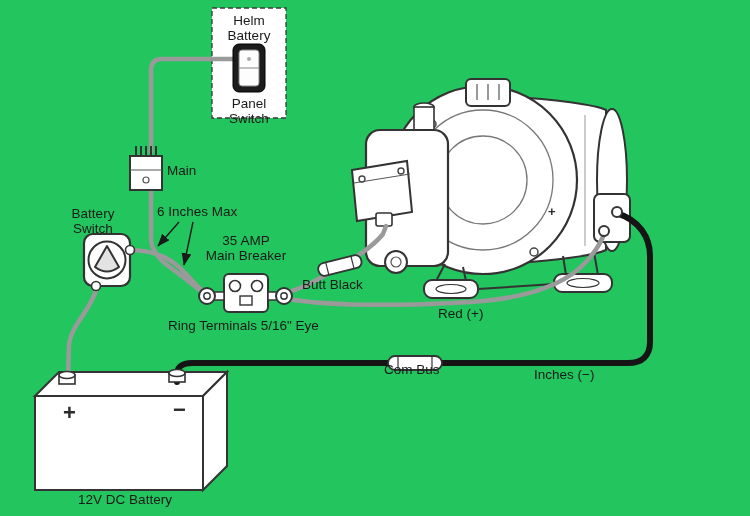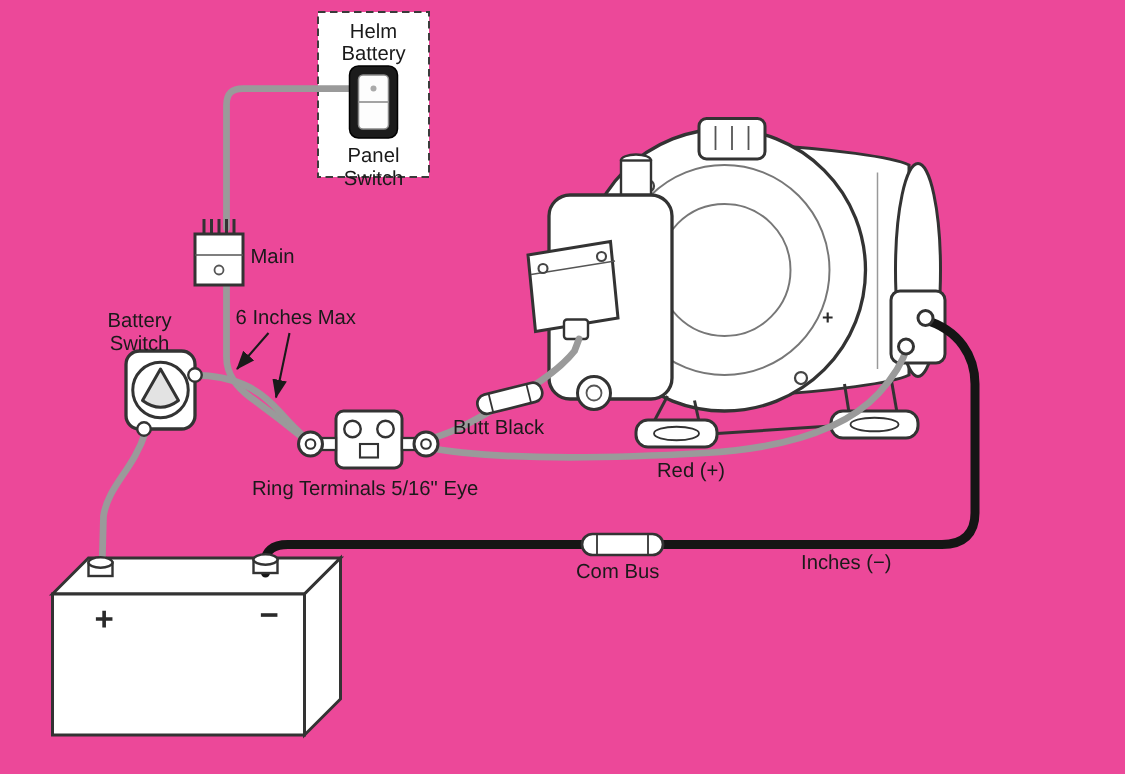--- a/index.html
+++ b/index.html
@@ -1,18 +1,18 @@
 <!DOCTYPE html>
 <html><head>
 <meta charset="utf-8">
 <title>Wiring Diagram</title>
 <style>
   *{box-sizing:border-box}
   html,body{margin:0;padding:0;background:#fff}
-  .canvas{position:relative;width:750px;height:516px;background:#ec4899;
+  .canvas{position:relative;width:750px;height:516px;background:#22c55e;
           font-family:"Liberation Sans","DejaVu Sans",sans-serif;color:#1a1a1a;overflow:hidden}
   .art{position:absolute;left:0;top:0}
   .lbl{position:absolute;font-size:13.5px;line-height:1.12;white-space:nowrap}
   .center{text-align:center;white-space:normal}
   .lbl span{display:block}
   .sym{position:absolute;font-weight:bold;font-size:22px;line-height:1;color:#2b2b2b}
   .sym-small{position:absolute;font-weight:bold;font-size:13px;line-height:1;color:#2b2b2b}
 </style>
 </head>
 <body>
@@ -185,29 +185,34 @@
 
   <div class="lbl" style="left:167px;top:163px">Main</div>
 
   <div class="lbl" style="left:157px;top:204px">6 Inches Max</div>
 
   <div class="lbl center" style="left:56px;top:206px;width:74px">
     <span>Battery</span>
     <span>Switch</span>
   </div>
 
+  <div class="lbl center" style="left:193px;top:233px;width:106px">
+    <span>35 AMP</span>
+    <span>Main Breaker</span>
+  </div>
 
   <div class="lbl" style="left:302px;top:277px">Butt Black</div>
 
   <div class="lbl" style="left:168px;top:318px">Ring Terminals 5/16" Eye</div>
 
   <div class="lbl" style="left:438px;top:306px">Red (+)</div>
 
-  <div class="lbl" style="left:384px;top:373px">Com Bus</div>
+  <div class="lbl" style="left:384px;top:362px">Com Bus</div>
 
   <div class="lbl" style="left:534px;top:367px">Inches (−)</div>
 
+  <div class="lbl center" style="left:53px;top:492px;width:144px">12V DC Battery</div>
 
   <div class="sym" style="left:63px;top:402px">+</div>
   <div class="sym" style="left:173px;top:399px">−</div>
   <div class="sym-small" style="left:548px;top:205px">+</div>
 
 </div>
 
 </body></html>

